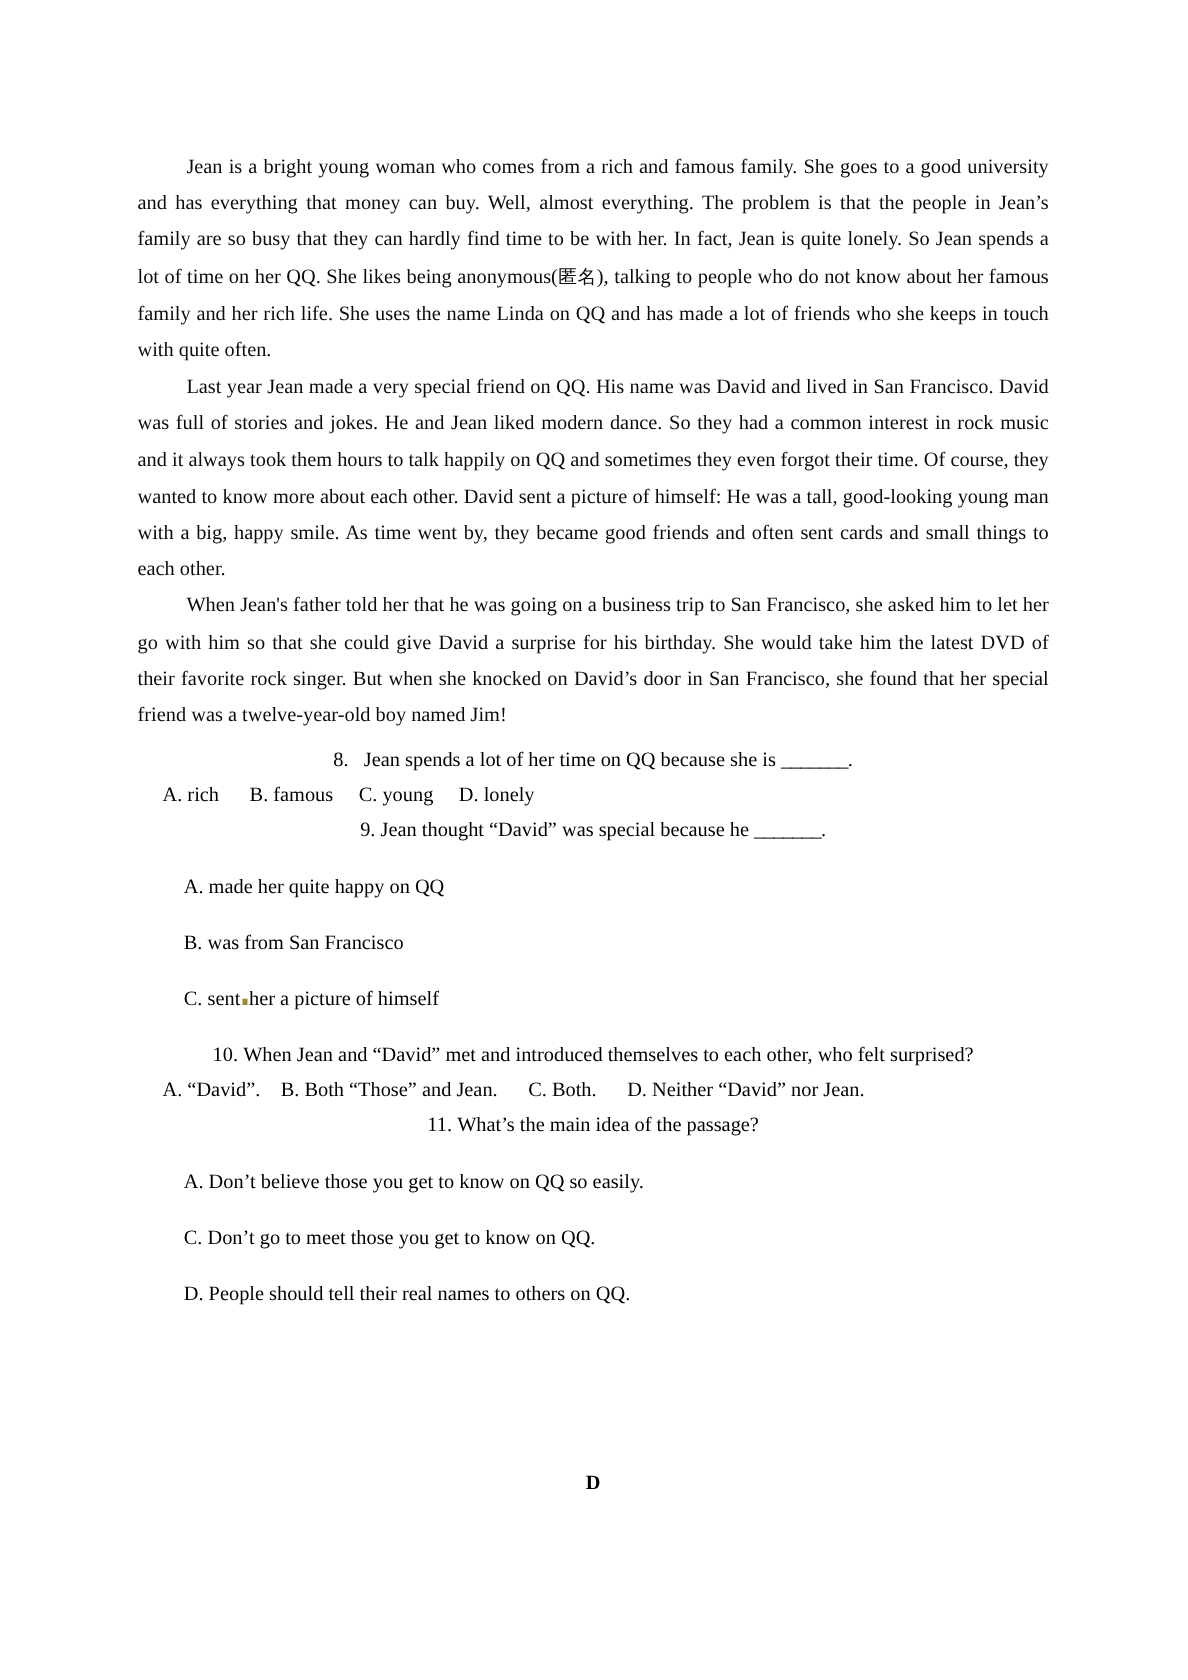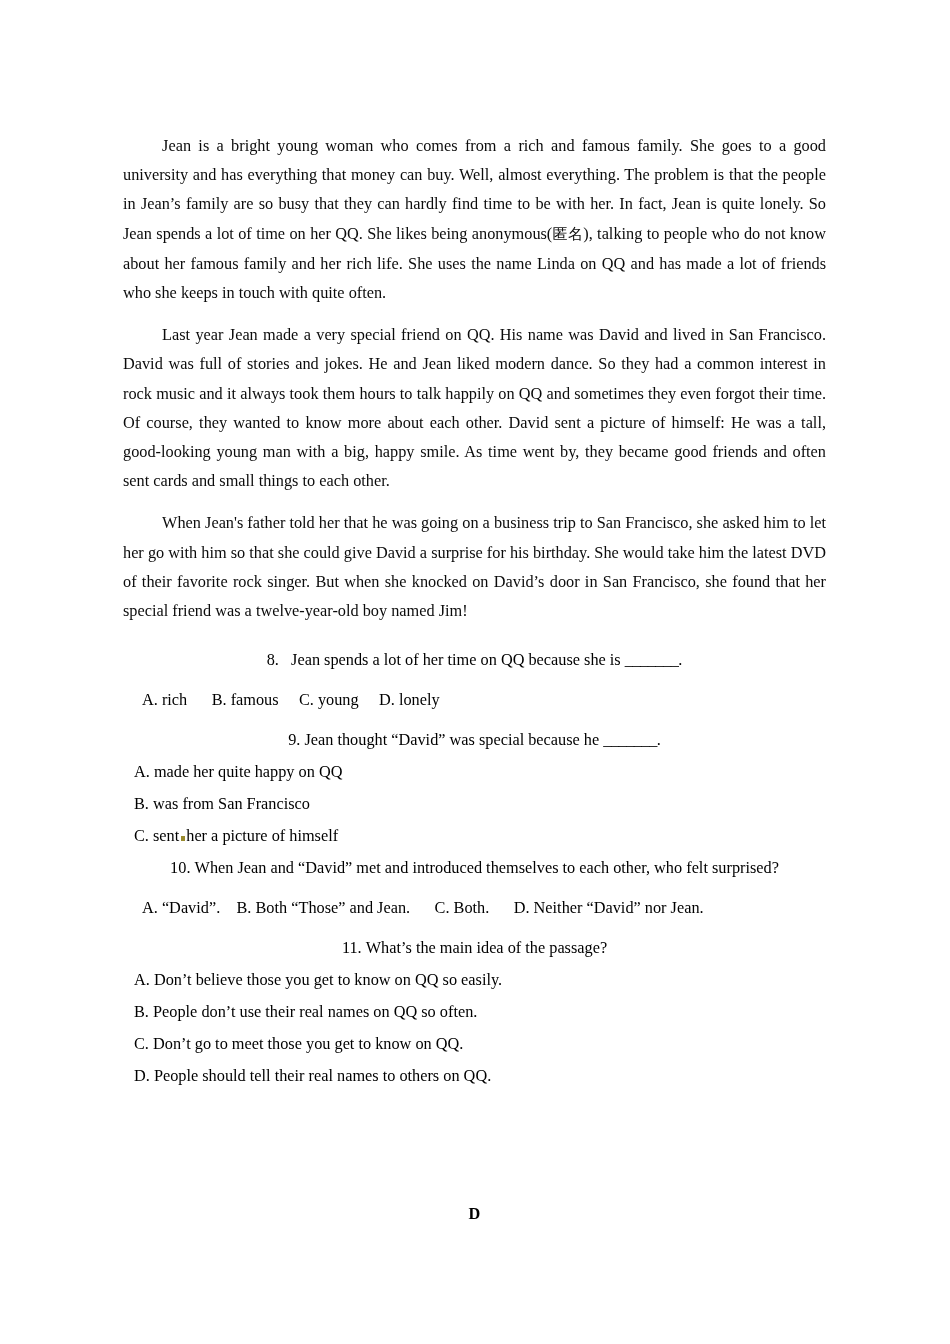--- a/index.html
+++ b/index.html
@@ -29,21 +29,21 @@
     top: 118px;
     width: 729px;
   }
 
   
   .para {
     text-align: justify;
     text-justify: inter-word;
     font-size: 16.3px;
     line-height: 29.2px;
-    margin: 13px;
+    margin: 0;
     text-indent: 2.4em;
     color: #0b0b0b;
   }
   .para.last-loose {
     text-align-last: left;
   }
   .para + .para {
     margin-top: 0;
   }
 
@@ -54,31 +54,31 @@
   .q-stem {
     font-size: 16.3px;
     line-height: 28px;
     margin: 0;
     text-align: center;
     white-space: nowrap;
   }
   .q-opts-inline {
     font-size: 16.3px;
     line-height: 28px;
-    margin: 12px;
+    margin: 0;
     padding-left: 20px;
     white-space: nowrap;
   }
   .q-opts-inline .opt {
     display: inline-block;
   }
   .q-opt-line {
     font-size: 16.3px;
     line-height: 28px;
-    margin: 4px;
+    margin: 17px;
     padding-left: 20px;
     white-space: nowrap;
   }
   .blank {
     letter-spacing: -0.5px;
   }
   .cjk {
     font-family: "DejaVu Sans", "Liberation Sans", sans-serif;
     font-size: 15px;
   }
@@ -130,21 +130,20 @@
     </div>
 
     <div class="q-block">
       <p class="q-stem"><span>10.</span>&nbsp;<span>When Jean and “David” met and introduced themselves to each other, who felt surprised?</span></p>
       <p class="q-opts-inline"><span class="opt">A. “David”.</span>&nbsp;&nbsp;&nbsp;&nbsp;<span class="opt">B. Both “Those” and Jean.</span>&nbsp;&nbsp;&nbsp;&nbsp;&nbsp;&nbsp;<span class="opt">C. Both.</span>&nbsp;&nbsp;&nbsp;&nbsp;&nbsp;&nbsp;<span class="opt">D. Neither “David” nor Jean.</span></p>
     </div>
 
     <div class="q-block">
       <p class="q-stem"><span>11.</span>&nbsp;<span>What’s the main idea of the passage?</span></p>
       <p class="q-opt-line">A. Don’t believe those you get to know on QQ so easily.</p>
-      <p class="q-opt-line">B. People don’t use their real names on QQ so often.</p>
       <p class="q-opt-line">C. Don’t go to meet those you get to know on QQ.</p>
       <p class="q-opt-line">D. People should tell their real names to others on QQ.</p>
     </div>
 
     <div class="spacer-lg"></div>
     <div class="spacer-md"></div>
 
     <p class="section-heading">D</p>
 
 

